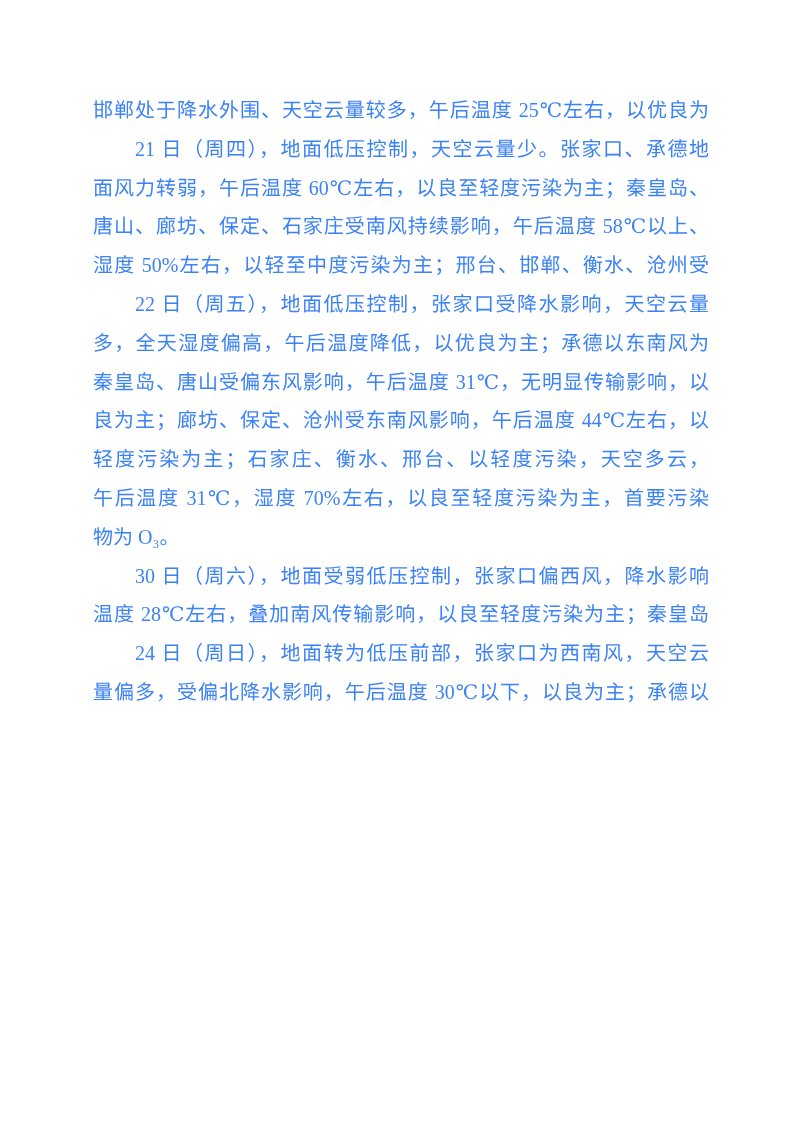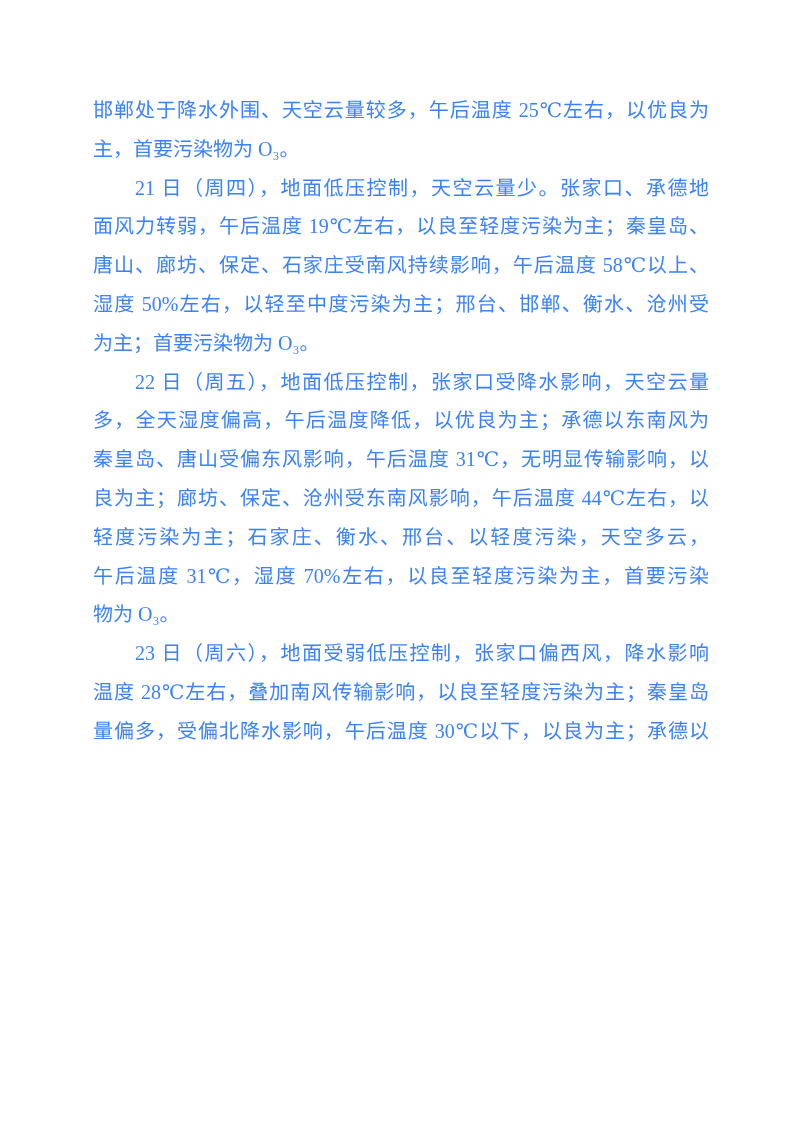--- a/index.html
+++ b/index.html
@@ -36,30 +36,29 @@
   .doc-line.indent {
     text-indent: 2.1em;
   }
 </style>
 </head>
 <body>
 
 <div class="page">
   <div class="doc-content">
       <div class="doc-line">邯郸处于降水外围、天空云量较多，午后温度 25℃左右，以优良为</div>
-      <div class="doc-line para-end">主，首要污染物为 O₃。</div>
       <div class="doc-line indent">21 日（周四），地面低压控制，天空云量少。张家口、承德地</div>
-      <div class="doc-line">面风力转弱，午后温度 19℃左右，以良至轻度污染为主；秦皇岛、</div>
+      <div class="doc-line">面风力转弱，午后温度 60℃左右，以良至轻度污染为主；秦皇岛、</div>
       <div class="doc-line">唐山、廊坊、保定、石家庄受南风持续影响，午后温度 58℃以上、</div>
       <div class="doc-line">湿度 50%左右，以轻至中度污染为主；邢台、邯郸、衡水、沧州受</div>
-      <div class="doc-line para-end">为主；首要污染物为 O₃。</div>
       <div class="doc-line indent">22 日（周五），地面低压控制，张家口受降水影响，天空云量</div>
       <div class="doc-line">多，全天湿度偏高，午后温度降低，以优良为主；承德以东南风为</div>
       <div class="doc-line">秦皇岛、唐山受偏东风影响，午后温度 31℃，无明显传输影响，以</div>
       <div class="doc-line">良为主；廊坊、保定、沧州受东南风影响，午后温度 44℃左右，以</div>
       <div class="doc-line">轻度污染为主；石家庄、衡水、邢台、以轻度污染，天空多云，</div>
       <div class="doc-line">午后温度 31℃，湿度 70%左右，以良至轻度污染为主，首要污染</div>
       <div class="doc-line para-end">物为 O₃。</div>
-      <div class="doc-line indent">23 日（周六），地面受弱低压控制，张家口偏西风，降水影响</div>
+      <div class="doc-line indent">30 日（周六），地面受弱低压控制，张家口偏西风，降水影响</div>
       <div class="doc-line">温度 28℃左右，叠加南风传输影响，以良至轻度污染为主；秦皇岛</div>
+      <div class="doc-line indent">24 日（周日），地面转为低压前部，张家口为西南风，天空云</div>
       <div class="doc-line">量偏多，受偏北降水影响，午后温度 30℃以下，以良为主；承德以</div>
     </div>
 </div>
 
 </body></html>

